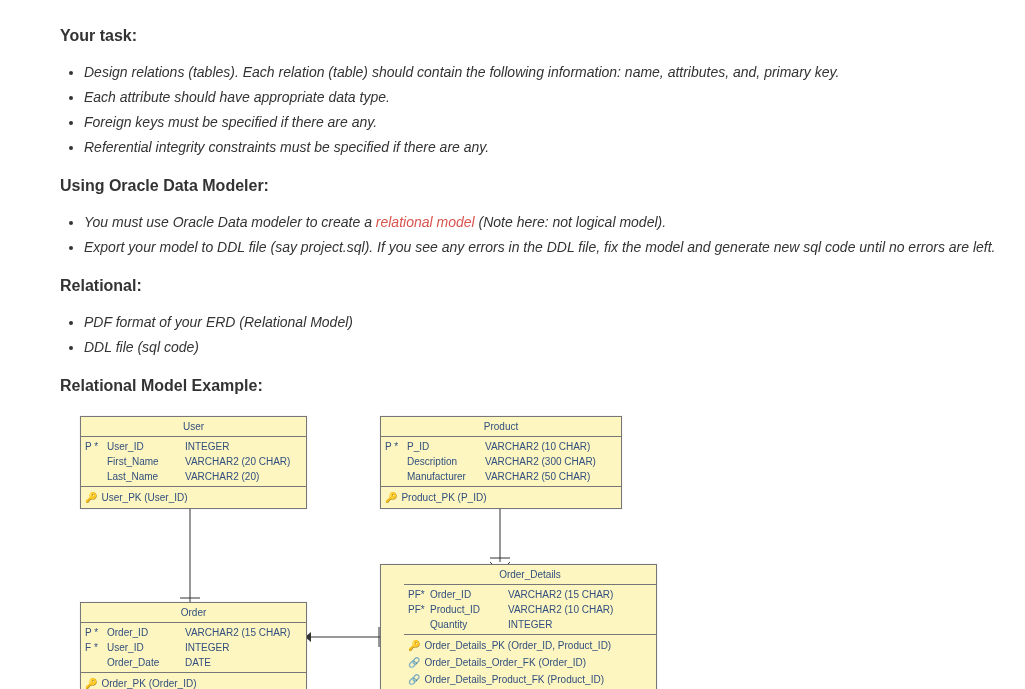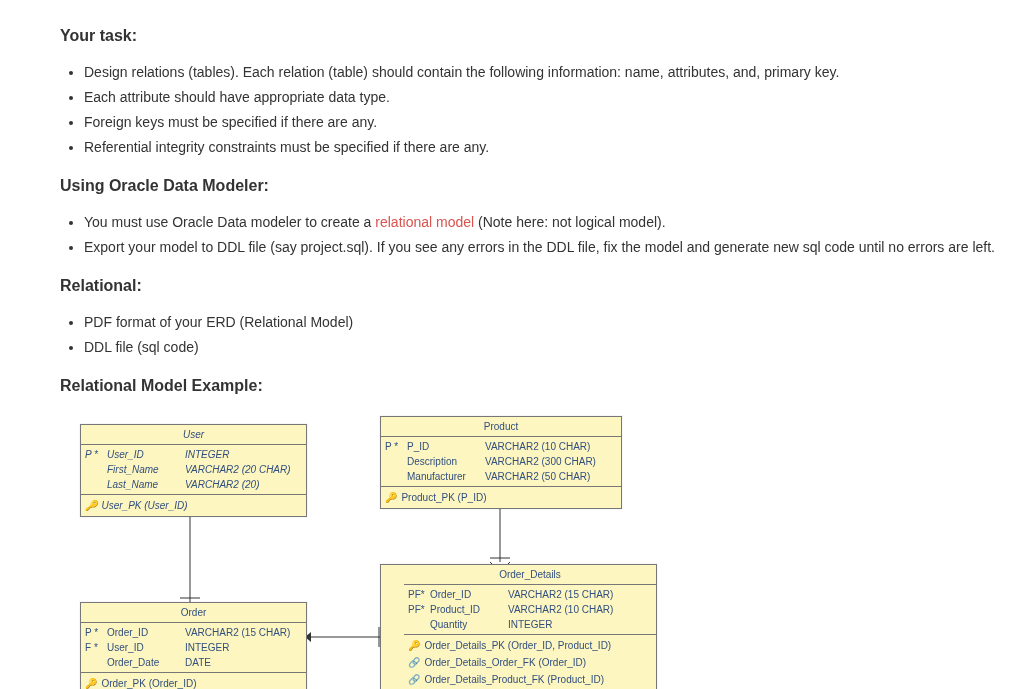--- a/index.html
+++ b/index.html
@@ -5,21 +5,21 @@
   body {
     font-family: Arial, Helvetica, sans-serif;
     font-size: 14px;
     color: #333;
     margin: 0;
     padding: 10px 20px 20px 60px;
     background: #fff;
     line-height: 1.5;
   }
   .bold { font-weight: 700; }
-  ul { margin: 0 0 16px 0; padding-left: 24px; }
+  ul { margin: 0 0 16px 0; padding-left: 24px; font-style: italic; }
   li { margin: 4px 0; }
   .red { color: #d9534f; }
   h4 { font-size: 16px; margin: 14px 0; }
   .diagram {
     position: relative;
     width: 760px;
     height: 290px;
     margin: 8px 0 16px 0;
   }
   .entity {
@@ -93,21 +93,21 @@
     <path d="M435,88 L440,82 L445,88 Z" fill="#333"></path>
     <path d="M430,150 L440,160 L450,150" fill="none" stroke="#333"></path>
     <line x1="430" y1="146" x2="450" y2="146" stroke="#333"></line>
 
     <line x1="245" y1="225" x2="323" y2="225" stroke="#333" stroke-width="1"></line>
     <path d="M251,220 L245,225 L251,230 Z" fill="#333"></path>
     <path d="M323,215 L333,225 L323,235" fill="none" stroke="#333"></path>
     <line x1="319" y1="215" x2="319" y2="235" stroke="#333"></line>
   </svg>
 
-  <div class="entity" style="left:20px; top:12px; width:225px;font-style:italic;">
+  <div class="entity" style="left:20px; top:4px; width:225px;">
     <div class="title">User</div>
     <div class="section">
       <div class="attr-row">
           <span class="attr-flags">P  *</span>
           <span class="attr-name">User_ID</span>
           <span class="attr-type">INTEGER</span>
         </div>
       <div class="attr-row">
           <span class="attr-flags"></span>
           <span class="attr-name">First_Name</span>

